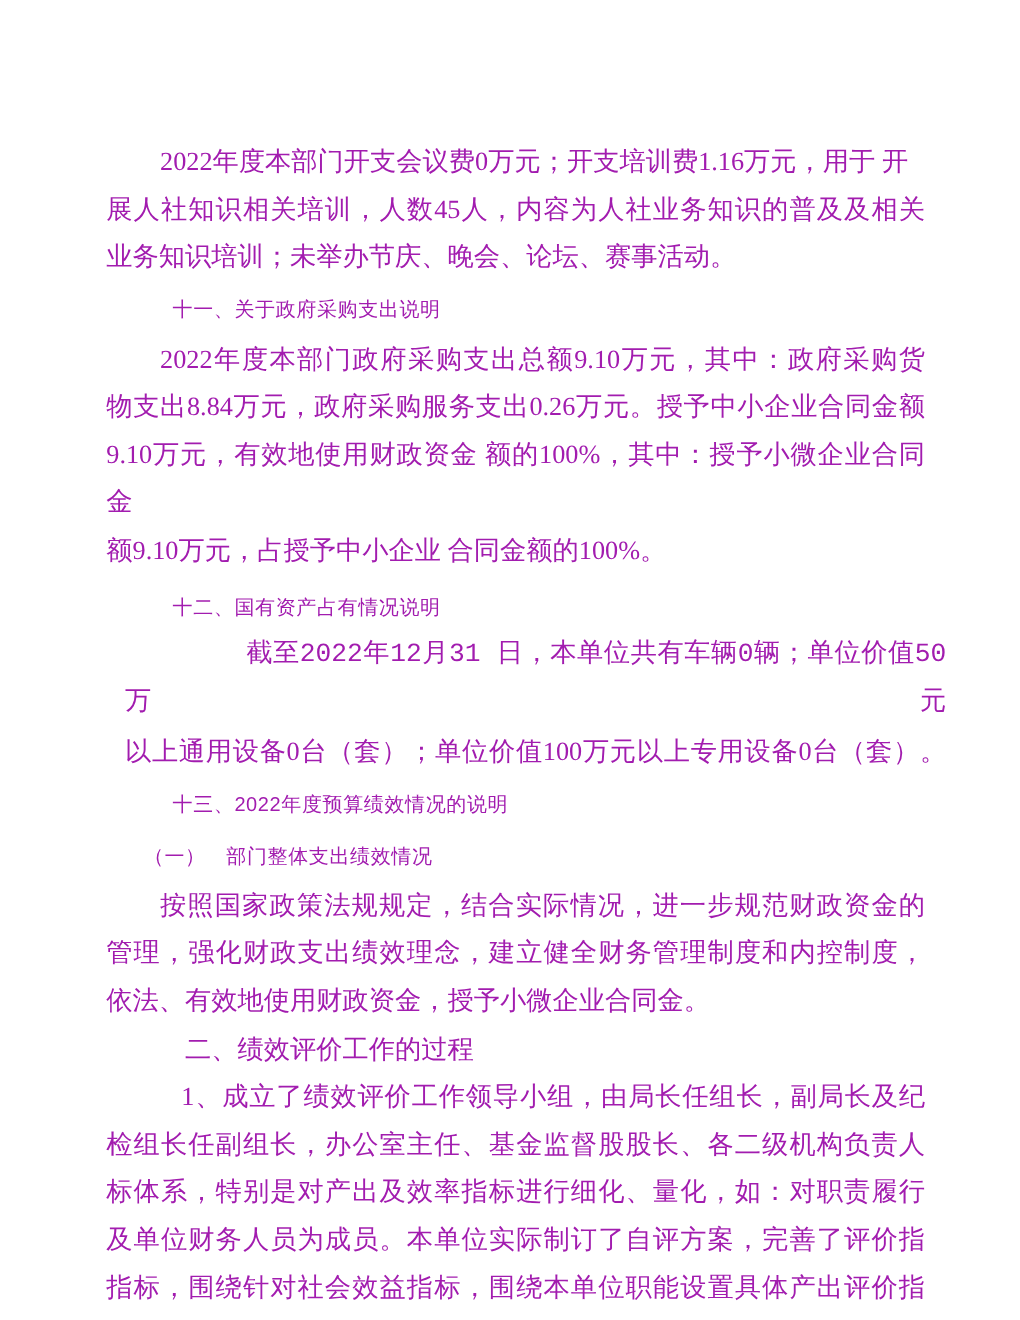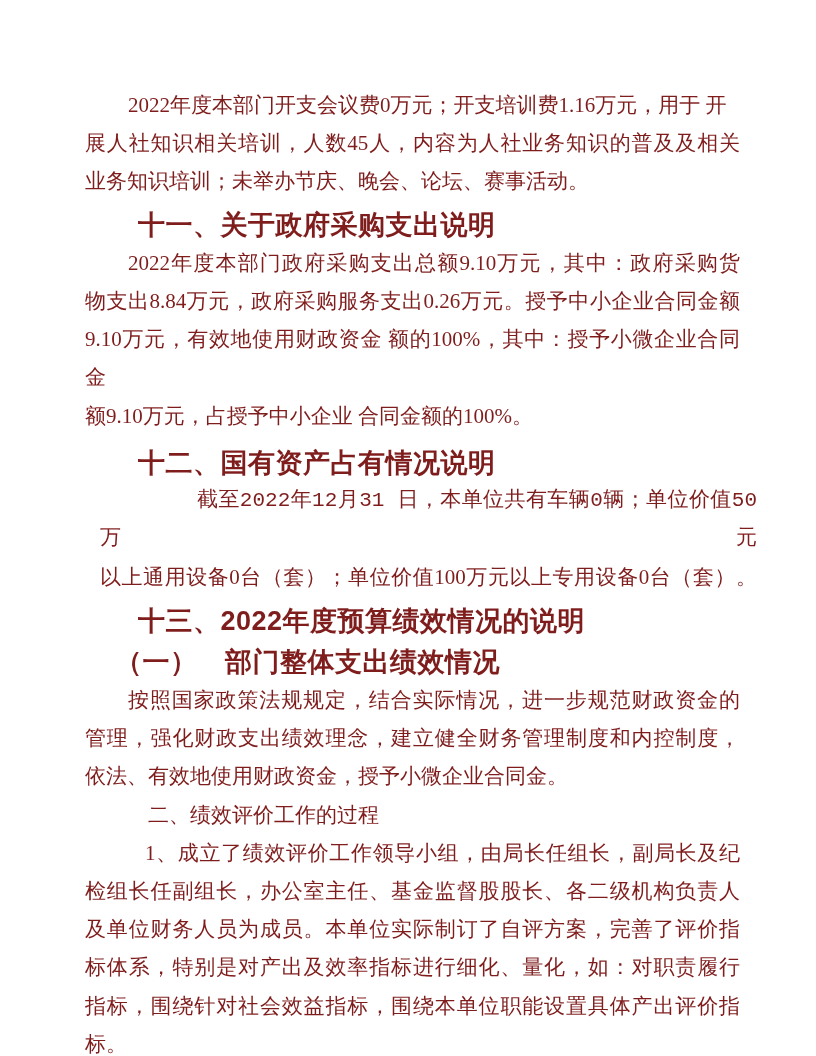--- a/index.html
+++ b/index.html
@@ -3,42 +3,42 @@
 <meta charset="utf-8">
 <style>
   html, body { margin: 0; padding: 0; background: #e8e8e8; }
   .page {
     position: relative;
     width: 816px;
     height: 1056px;
     margin: 0 auto;
     background: #ffffff;
     box-sizing: border-box;
-    padding: 86px 76px 0 85px;
+    padding: 110px 76px 0 85px;
     font-family: "Liberation Serif", serif;
     font-size: 21px;
-    color: #7f1d1d;
+    color: #a21caf;
     overflow: hidden;
   }
   .line {
     line-height: 38.2px;
     text-align: justify;
     text-align-last: justify;
     white-space: normal;
   }
   .line.no-stretch {
     text-align: left;
     text-align-last: left;
   }
   .ind-2 { text-indent: 43px; }
   .ind-num { text-indent: 60px; }
   .h1 {
     font-family: "Liberation Sans", sans-serif;
-    font-weight: 700;
-    font-size: 27px;
+    font-weight: 400;
+    font-size: 16px;
     line-height: 38.2px;
     padding-left: 53px;
     margin-top: 5px;
     letter-spacing: 0.5px;
   }
   .h1.gap { margin-top: 9px; }
   .h1.sub { padding-left: 30px; margin-top: 3px; }
   .sub2 { line-height: 38.2px; padding-left: 33px; }
   .sub2.b { padding-left: 63px; }
   .p-asset { margin-left: 15px; margin-right: -17px; }
@@ -80,19 +80,19 @@
     <div class="line ind-2">按照国家政策法规规定，结合实际情况，进一步规范财政资金的</div>
     <div class="line">管理，强化财政支出绩效理念，建立健全财务管理制度和内控制度，</div>
     <div class="line no-stretch">依法、有效地使用财政资金，授予小微企业合同金。</div>
   </div>
 
   <div class="sub2 b">二、绩效评价工作的过程</div>
 
   <div>
     <div class="line ind-num">1、成立了绩效评价工作领导小组，由局长任组长，副局长及纪</div>
     <div class="line">检组长任副组长，办公室主任、基金监督股股长、各二级机构负责人</div>
+    <div class="line">标体系，特别是对产出及效率指标进行细化、量化，如：对职责履行</div>
     <div class="line">及单位财务人员为成员。本单位实际制订了自评方案，完善了评价指</div>
-    <div class="line">标体系，特别是对产出及效率指标进行细化、量化，如：对职责履行</div>
     <div class="line">指标，围绕针对社会效益指标，围绕本单位职能设置具体产出评价指</div>
     <div class="line no-stretch">标。</div>
   </div>
 
 </div>
 
 </body></html>

